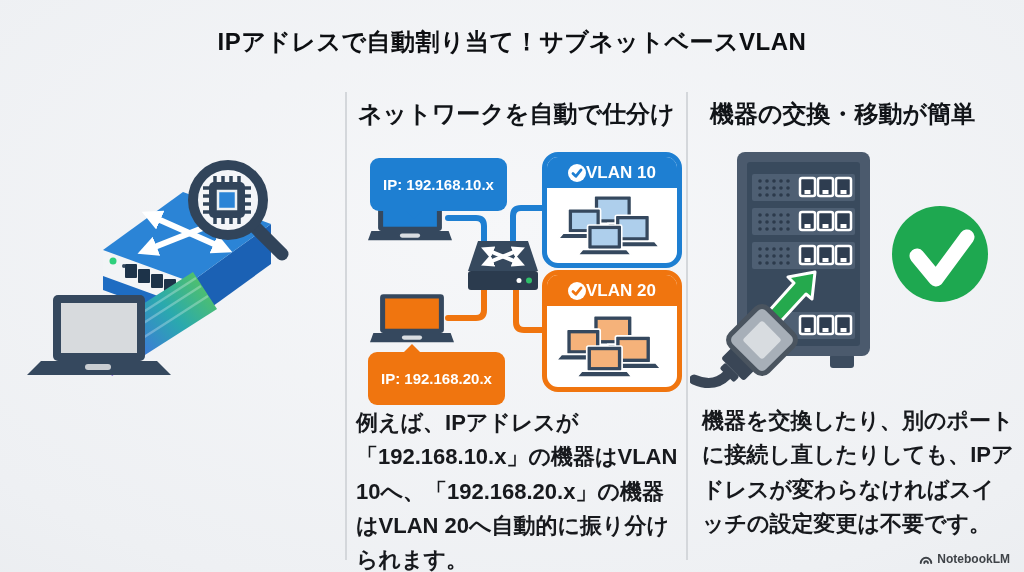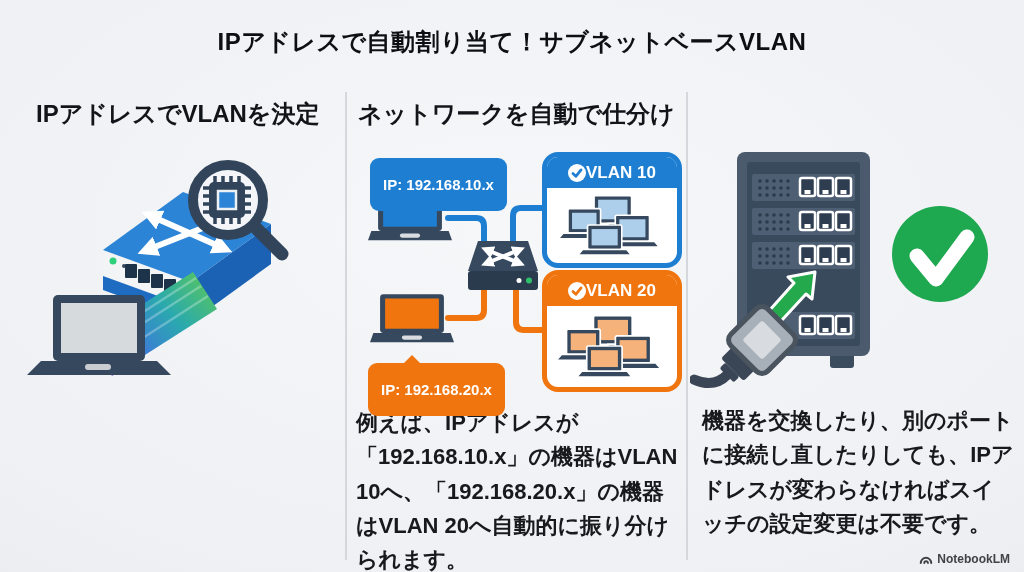--- a/index.html
+++ b/index.html
@@ -47,22 +47,22 @@
 </head>
 <body>
 
 <div id="canvas">
 
   <div class="title">IPアドレスで自動割り当て！サブネットベースVLAN</div>
 
   <div class="divider" style="left:345px;"></div>
   <div class="divider" style="left:686px;"></div>
 
-  <div class="col-heading" style="left:36px;">IPアドレスでVLANを決定</div>
   <div class="col-heading" style="left:358px;">ネットワークを自動で仕分け</div>
+  <div class="col-heading" style="left:710px;">機器の交換・移動が簡単</div>
 
   <svg class="illus" style="left:5px;top:142px;" width="335" height="258" viewBox="0 0 335 258">
     <defs>
       <linearGradient id="streamGrad" gradientUnits="userSpaceOnUse" x1="188" y1="130" x2="95" y2="215">
         <stop offset="0" stop-color="#4fc06d"></stop>
           <stop offset="0.35" stop-color="#2aa9ae"></stop>
         <stop offset="0.7" stop-color="#3b7fd4"></stop>
           <stop offset="1" stop-color="#7e57d8"></stop>
       </linearGradient>
       <marker id="ah" viewBox="0 0 10 10" refX="5" refY="5" markerWidth="3.4" markerHeight="3.4" orient="auto-start-reverse">
@@ -152,21 +152,21 @@
     <rect x="38" y="49" width="24" height="5" rx="2.5" fill="#d9dde1"></rect>
   </svg>
 
   <svg class="illus z2" style="left:370px;top:294px;" width="84" height="56" viewBox="0 0 100 66">
     <rect x="12" y="0" width="76" height="46" rx="4" fill="#35485e"></rect>
     <rect x="18" y="5" width="64" height="36" fill="#f0750f"></rect>
     <polygon points="4,46 96,46 100,57 0,57" fill="#35485e"></polygon>
     <rect x="38" y="49" width="24" height="5" rx="2.5" fill="#d9dde1"></rect>
   </svg>
 
-  <div class="bubble orange" style="left:368px;top:352px;margin-top:11px;">IP: 192.168.20.x</div>
+  <div class="bubble orange" style="left:368px;top:352px;">IP: 192.168.20.x</div>
 
   <svg class="illus z2" style="left:468px;top:241px;" width="70" height="54" viewBox="0 0 70 54">
     <defs>
       <marker id="ah2" viewBox="0 0 10 10" refX="5" refY="5" markerWidth="3.2" markerHeight="3.2" orient="auto-start-reverse">
         <path d="M0 0 L10 5 L0 10 z" fill="#fff"></path>
       </marker>
     </defs>
     <polygon points="10,0 60,0 70,30 0,30" fill="#36495e"></polygon>
     <rect x="0" y="30" width="70" height="19" rx="3" fill="#2b3b4e"></rect>
     <circle cx="51" cy="39.5" r="2.5" fill="#fff"></circle>

